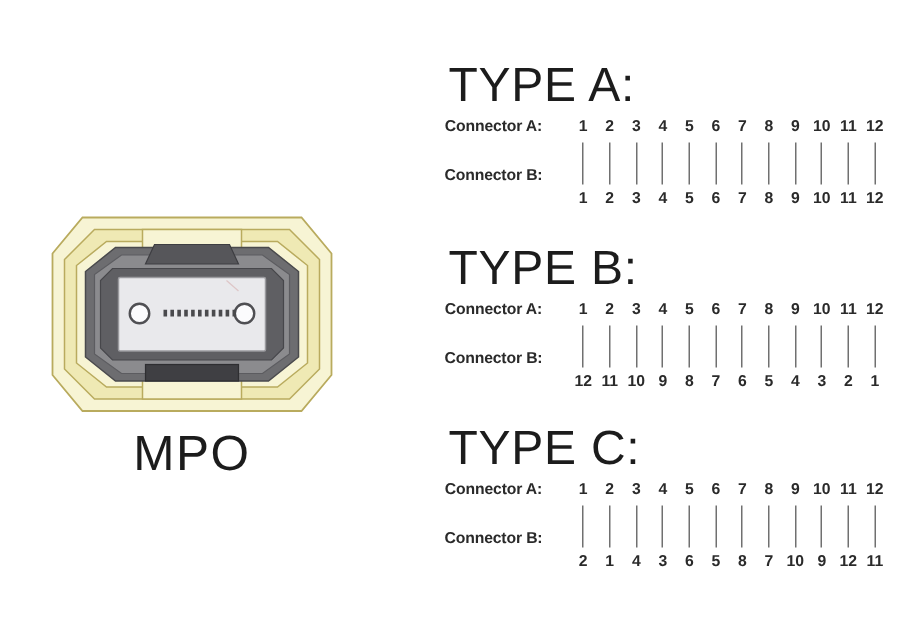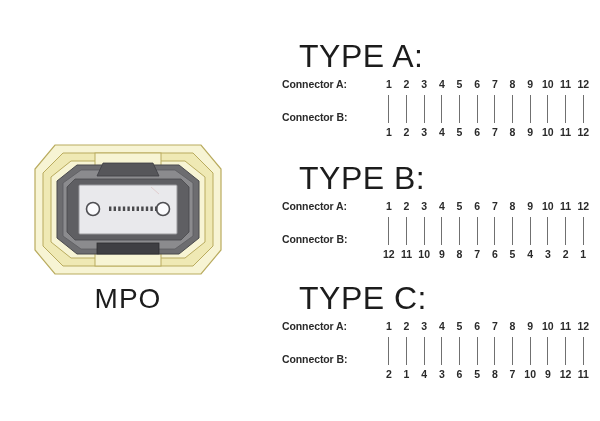--- a/index.html
+++ b/index.html
@@ -33,21 +33,21 @@
     height: 133px;
   }
   #connector-svg { display: block; }
 
   #connector-caption {
     position: absolute;
     left: 33px;
     top: 283px;
     width: 190px;
     text-align: center;
-    font-size: 28px;
+    font-size: 33px;
     letter-spacing: 1px;
     color: #1c1c1c;
     font-family: "Liberation Sans", sans-serif;
   }
 
   
   #types-panel {
     position: absolute;
     left: 272px;
     top: 0;
@@ -79,21 +79,21 @@
     left: 0;
     top: 40px;
     width: 328px;
     height: 62px;
   }
 
   .row-label {
     position: absolute;
     left: 10px;
     width: 94px;
-    text-align: left;
+    text-align: center;
     font-size: 10.5px;
     font-weight: bold;
     color: #2a2a2a;
     white-space: nowrap;
     letter-spacing: -0.1px;
   }
   .row-label.top { top: 0; }
   .row-label.bottom { top: 33px; }
 
   .num-row {

